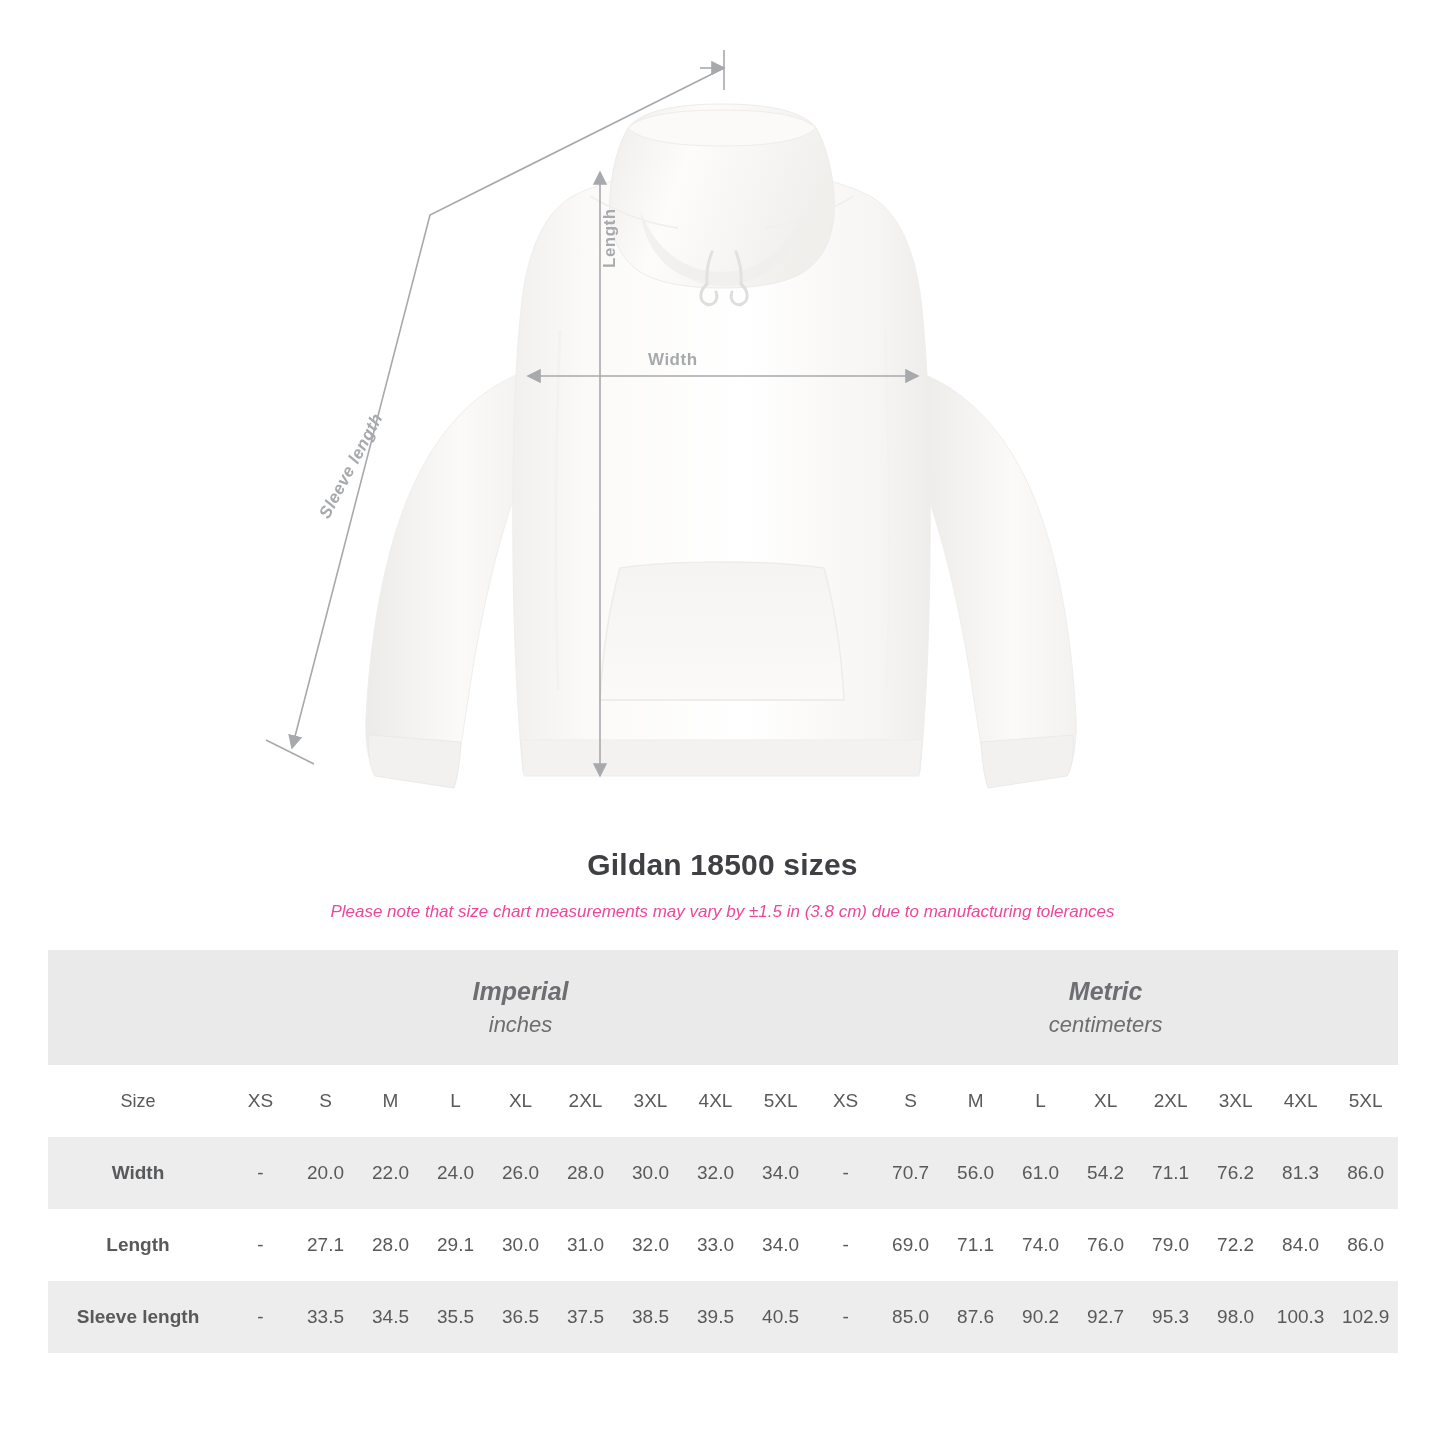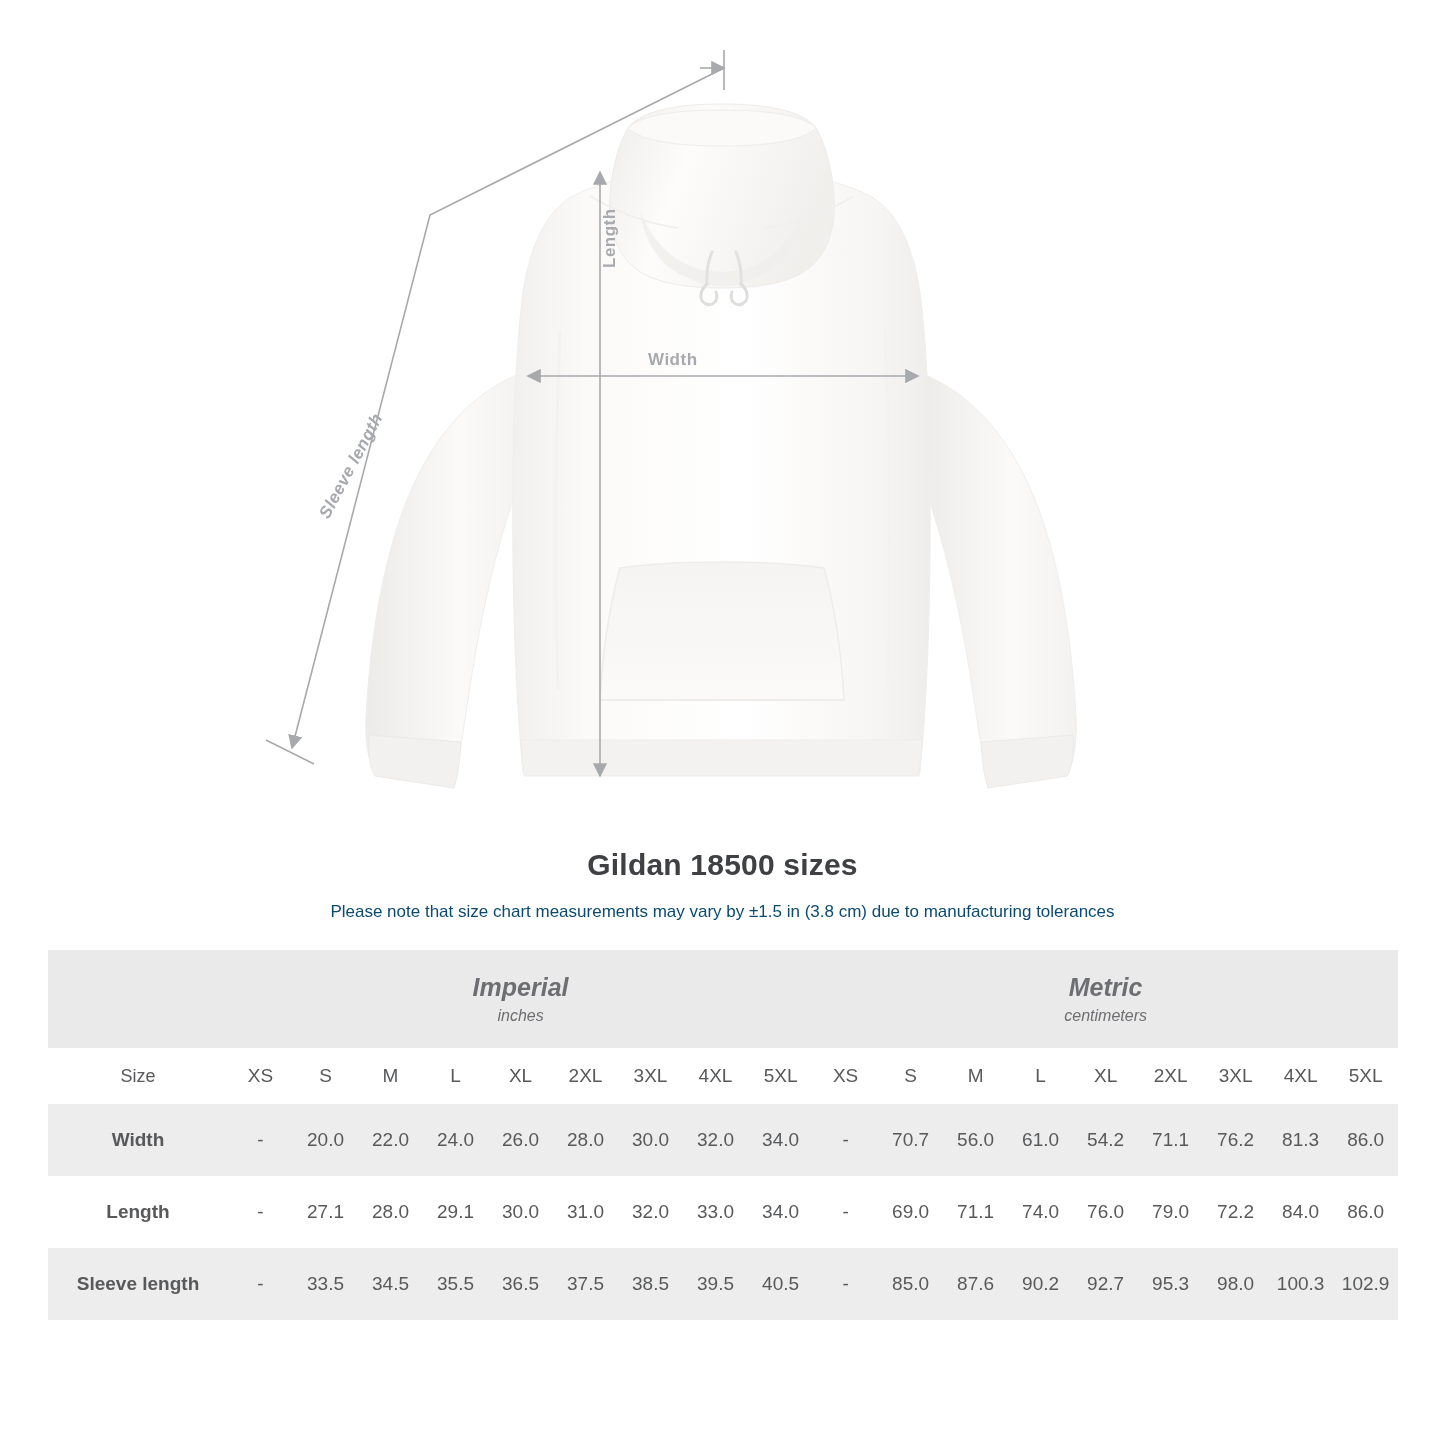--- a/index.html
+++ b/index.html
@@ -67,21 +67,22 @@
   }
   .chart-title {
     font-size: 30px;
     font-weight: bold;
     color: #3f4044;
     margin: 2px;
     letter-spacing: 0.2px;
   }
   .chart-note {
     font-size: 17px;
-    color: #0c4a6e;
+    font-style: italic;
+    color: #ec4899;
     margin-top: 20px;
   }
 
   
   .table-wrap {
     margin: 28px 48px 0 48px;
   }
   table.size-table {
     border-collapse: collapse;
     width: 1349px;
@@ -90,38 +91,38 @@
   table.size-table td,
   table.size-table th {
     padding: 0;
     text-align: center;
     vertical-align: middle;
     font-weight: normal;
   }
 
   .unit-head-cell {
     background: #eaeaea;
-    height: 98px;
+    height: 115px;
   }
   .unit-title {
     font-size: 25px;
     font-style: italic;
     font-weight: bold;
     color: #6d6e71;
     line-height: 1.15;
   }
   .unit-sub {
-    font-size: 16px;
+    font-size: 22px;
     font-style: italic;
     color: #6d6e71;
     margin-top: 6px;
   }
 
   .row-head {
-    height: 56px;
+    height: 72px;
   }
   .row-head td {
     font-size: 19px;
     font-weight: bold;
     color: #58595b;
   }
   .row-head td.col-label {
     font-size: 18px;
   }
 

